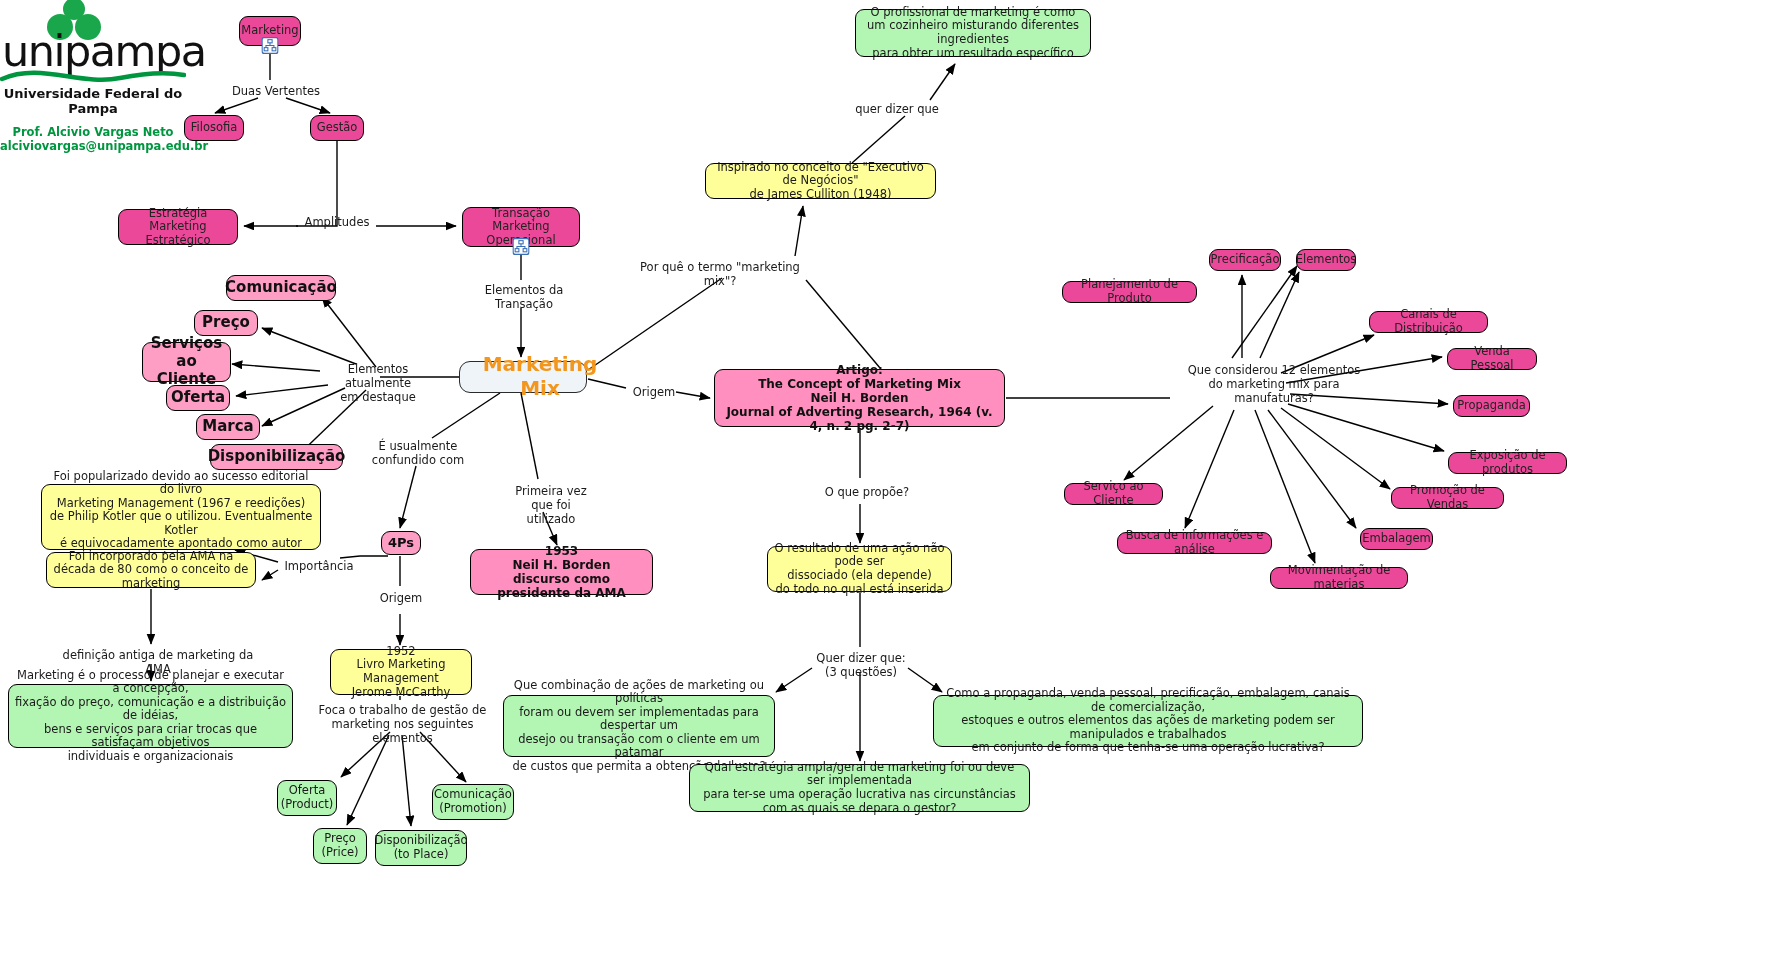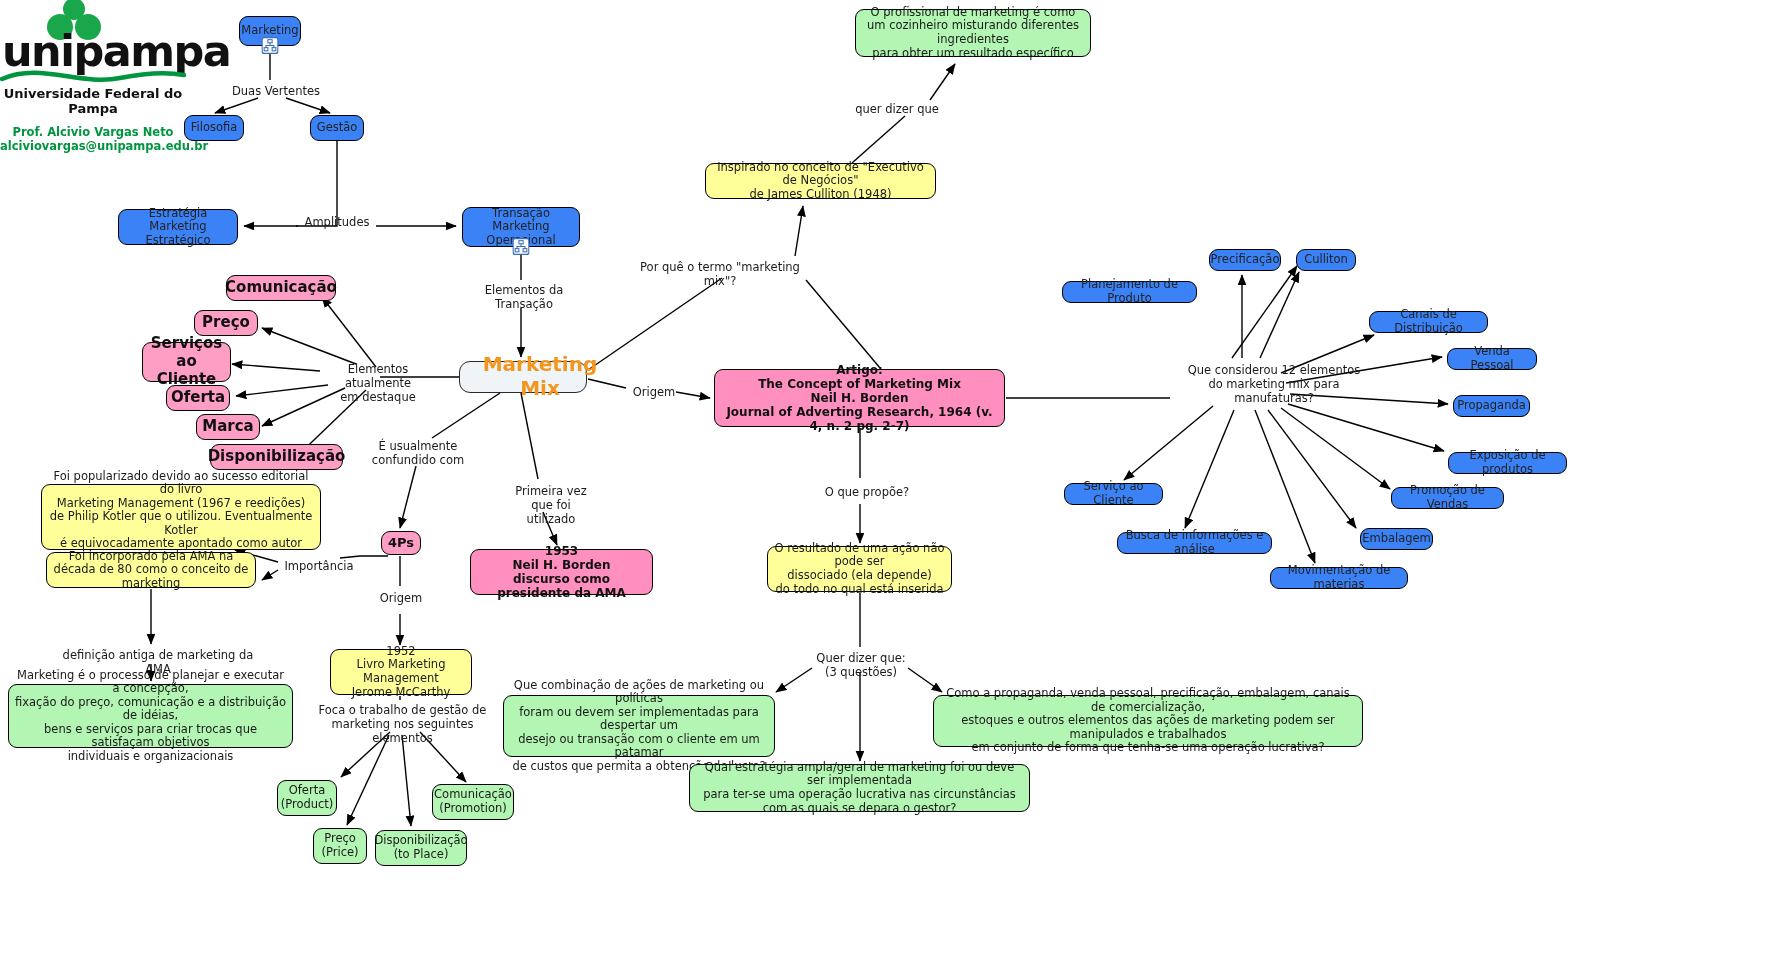--- a/index.html
+++ b/index.html
@@ -30,21 +30,21 @@
     display: flex;
     align-items: center;
     justify-content: center;
     text-align: center;
     border: 1.4px solid #000000;
     border-radius: 9px;
     line-height: 1.18;
     white-space: pre-line;
     padding: 3px 6px;
   }
-  .n-white { background: #3b82f6; color: #222222; font-size: 11.5px; }
+  .n-white { background: #ec4899; color: #222222; font-size: 11.5px; }
   .n-yellow { background: #ffff99; color: #1a1a1a; font-size: 11.5px; }
   .n-green  { background: #b3f5b3; color: #1a1a1a; font-size: 11.5px; }
   .n-pink   { background: #ff9ec4; color: #111111; font-size: 11.5px; font-weight: bold; }
   .n-pinkbig{ background: #ff8fbe; color: #111111; font-size: 12px; font-weight: bold; }
   .n-center {
     background: #eef4f7;
     color: #f2961e;
     font-size: 20px;
     font-weight: bold;
     border: 1.6px solid #2b2b2b;
@@ -73,21 +73,21 @@
     position: relative;
     width: 186px;
     height: 80px;
   }
   .brand-word {
     position: absolute;
     left: 2px;
     top: 26px;
     font-family: "DejaVu Sans", sans-serif;
     font-size: 43px;
-    font-weight: bold;
+    font-weight: normal;
     letter-spacing: -1.5px;
     color: #111111;
   }
   .brand-trees {
     position: absolute;
     left: 30px;
     top: -2px;
   }
   .brand-swoosh {
     position: absolute;
@@ -348,21 +348,21 @@
 de custos que permita a obtenção de lucro?</span></div>
   <div class="node n-green" style="left:689px; top:764px; width:341px; height:48px;"><span>Qual estratégia ampla/geral de marketing foi ou deve ser implementada
 para ter-se uma operação lucrativa nas circunstâncias
 com as quais se depara o gestor?</span></div>
   <div class="node n-green" style="left:933px; top:695px; width:430px; height:52px;"><span>Como a propaganda, venda pessoal, precificação, embalagem, canais de comercialização,
 estoques e outros elementos das ações de marketing podem ser manipulados e trabalhados
 em conjunto de forma que tenha-se uma operação lucrativa?</span></div>
 
   <div class="node n-white" style="left:1062px;top:281px; width:135px; height:22px;"><span>Planejamento de Produto</span></div>
   <div class="node n-white" style="left:1209px;top:249px; width:72px;  height:22px;"><span>Precificação</span></div>
-  <div class="node n-white" style="left:1296px;top:249px; width:60px;  height:22px;"><span>Culliton</span></div>
+  <div class="node n-white" style="left:1296px;top:249px; width:60px;  height:22px;"><span>Elementos</span></div>
   <div class="node n-white" style="left:1369px;top:311px; width:119px; height:22px;"><span>Canais de Distribuição</span></div>
   <div class="node n-white" style="left:1447px;top:348px; width:90px;  height:22px;"><span>Venda Pessoal</span></div>
   <div class="node n-white" style="left:1453px;top:395px; width:77px;  height:22px;"><span>Propaganda</span></div>
   <div class="node n-white" style="left:1448px;top:452px; width:119px; height:22px;"><span>Exposição de produtos</span></div>
   <div class="node n-white" style="left:1391px;top:487px; width:113px; height:22px;"><span>Promoção de Vendas</span></div>
   <div class="node n-white" style="left:1360px;top:528px; width:73px;  height:22px;"><span>Embalagem</span></div>
   <div class="node n-white" style="left:1270px;top:567px; width:138px; height:22px;"><span>Movimentação de materias</span></div>
   <div class="node n-white" style="left:1117px;top:532px; width:155px; height:22px;"><span>Busca de informações e análise</span></div>
   <div class="node n-white" style="left:1064px;top:483px; width:99px;  height:22px;"><span>Serviço ao Cliente</span></div>
 

